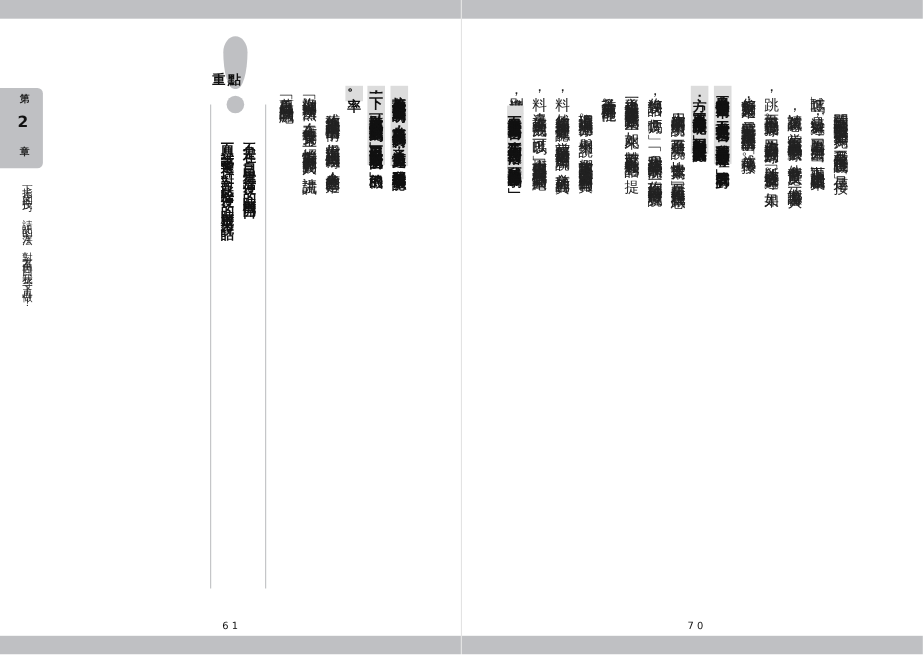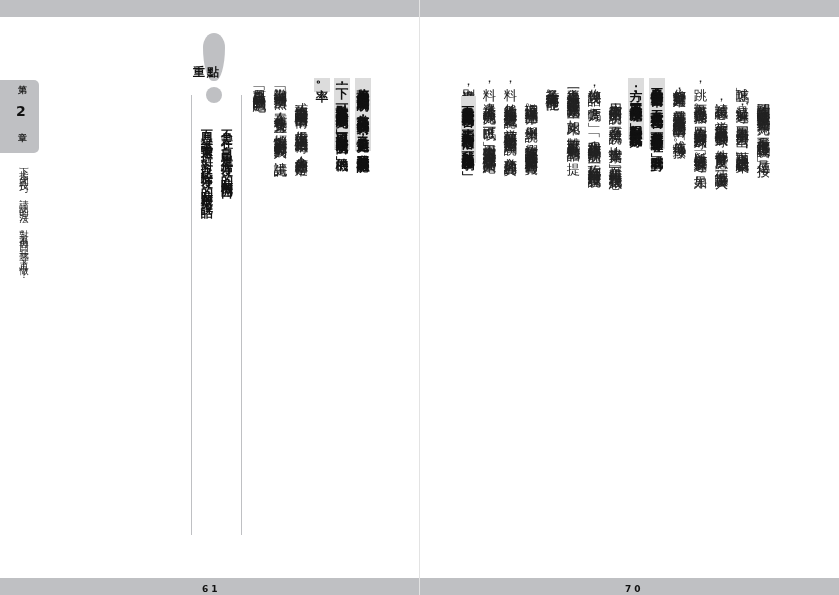--- a/index.html
+++ b/index.html
@@ -8,22 +8,22 @@
   .topbar{position:absolute;top:0;height:17px;background:#bfc0c3;}
   .botbar{position:absolute;bottom:0;height:17px;background:#bfc0c3;}
   .page{position:absolute;top:0;height:595px;}
   .page-left{left:0;width:419px;}
   .page-right{left:420px;width:419px;}
   .divider{position:absolute;left:419px;top:0;width:1px;height:595px;background:#e3e3e3;}
   .col{position:absolute;writing-mode:vertical-rl;text-orientation:upright;
        font-size:13.4px;line-height:16px;letter-spacing:0.9px;white-space:nowrap;}
   .bold{font-family:"DejaVu Sans","Liberation Sans",sans-serif;font-weight:bold;font-size:12.6px;color:#111;}
   .hl{background:#dcdcdc;}
-  .pgnum{position:absolute;top:584px;font-family:"DejaVu Sans","Liberation Sans",sans-serif;
-         font-size:9px;font-weight:bold;letter-spacing:3px;color:#111;}
+  .pgnum{position:absolute;top:565px;font-family:"DejaVu Sans","Liberation Sans",sans-serif;
+         font-size:9px;font-weight:normal;letter-spacing:3px;color:#111;}
   .chapter-tab{position:absolute;left:0;top:80px;width:39px;height:73px;background:#bfc0c3;
                border-radius:0 5px 5px 0;}
   .chap{position:absolute;left:18px;font-family:"DejaVu Sans",sans-serif;font-size:9px;font-weight:bold;color:#222;}
   .chap-num{position:absolute;left:16px;top:103px;font-family:"DejaVu Sans",sans-serif;font-size:14px;font-weight:900;color:#111;}
   .running{position:absolute;left:17px;top:160px;writing-mode:vertical-rl;text-orientation:upright;
            font-family:"DejaVu Sans",sans-serif;font-size:9.5px;letter-spacing:3.3px;color:#222;white-space:nowrap;}
   .excl-drop{position:absolute;left:203px;top:33px;width:22px;height:48px;background:#bfc0c3;
              border-radius:50% 50% 45% 45% / 30% 30% 70% 70%;}
   .excl-dot{position:absolute;left:206px;top:87px;width:16px;height:16px;border-radius:50%;background:#bfc0c3;}
   .key-title{position:absolute;left:193px;top:64px;font-family:"DejaVu Sans",sans-serif;font-weight:bold;

